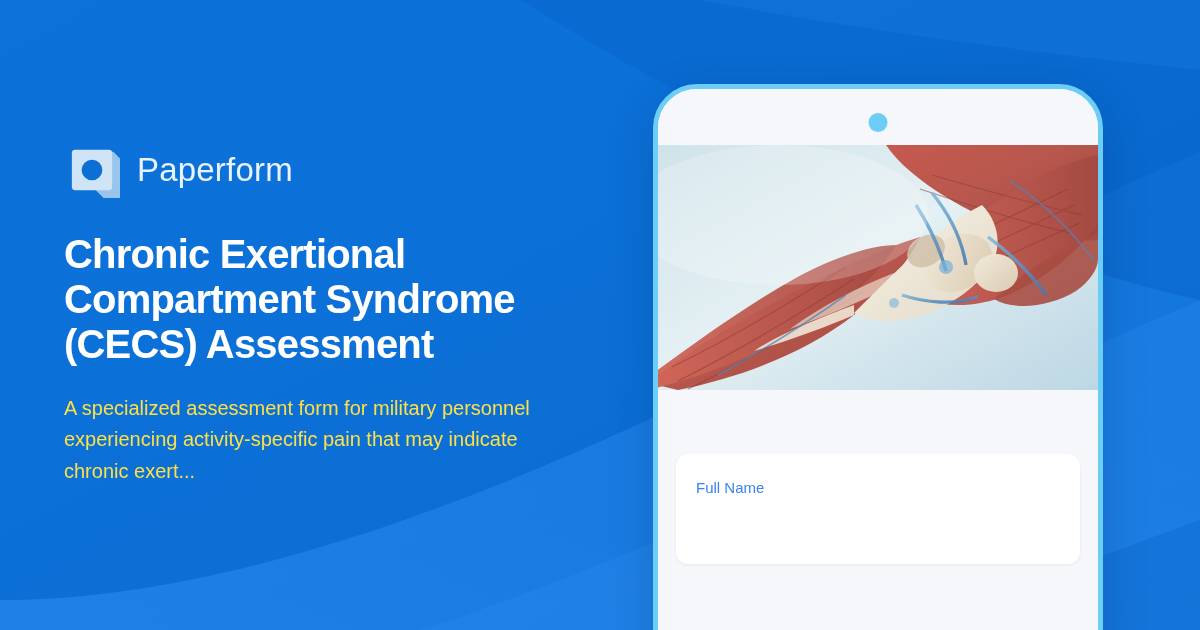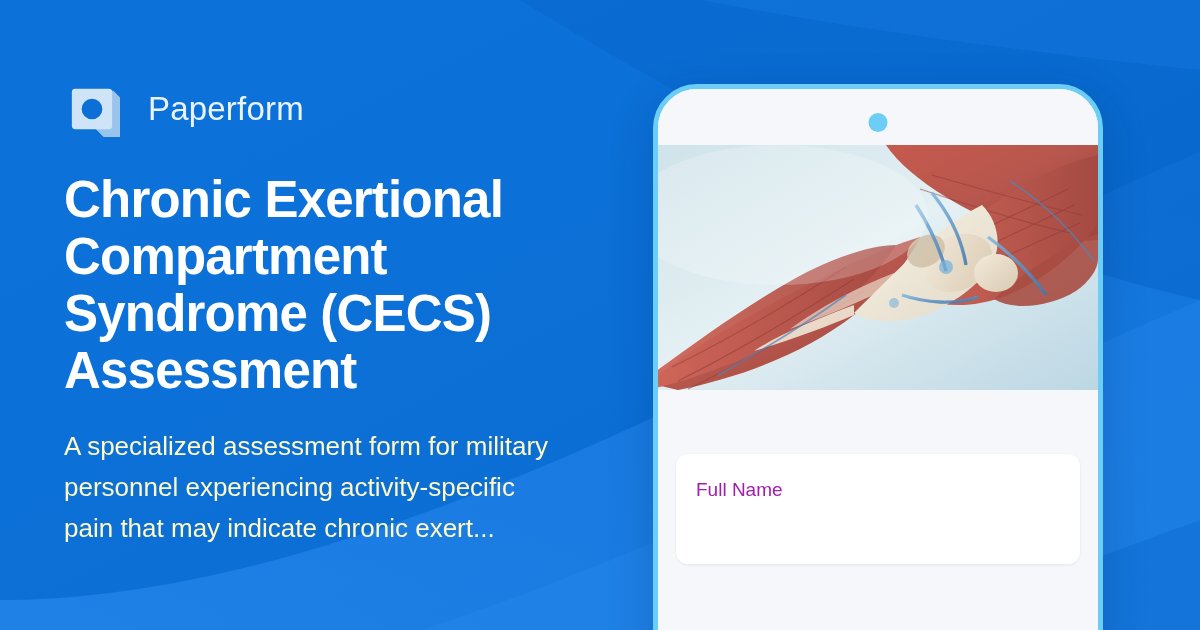--- a/index.html
+++ b/index.html
@@ -15,41 +15,41 @@
   #bg { position:absolute; inset:0; z-index:0; }
 
   
   .left-col{
     position:absolute;
     left:64px; top:0; width:560px; height:630px;
     z-index:3;
     display:flex; flex-direction:column; justify-content:center;
   }
 
-  .brand{ display:flex; align-items:center; gap:28px; margin-bottom:34px; }
+  .brand{ display:flex; align-items:center; gap:17px; margin-bottom:34px; }
   .brand-mark{ width:56px; height:56px; display:block; flex:none; }
   .brand-name{
     font-size:33px; color:#e9f3fd; letter-spacing:.2px;
     font-weight:400;
   }
 
   .headline{
-    font-size:51px;
+    font-size:40px;
     line-height:1.12;
     font-weight:700;
     color:#ffffff;
     letter-spacing:-0.8px;
     max-width:470px;
     margin-bottom:26px;
   }
 
   .subhead{
-    font-size:26px;
+    font-size:20px;
     line-height:1.58;
-    color:#fef9c3;
+    color:#fde047;
     max-width:500px;
     font-weight:400;
   }
 
   
   .phone{
     position:absolute;
     left:653px; top:84px;
     width:450px; height:600px;
     border:5px solid #6ccdf7;
@@ -101,22 +101,22 @@
 
   .field-card{
     margin-top:34px;
     background:#ffffff;
     border-radius:12px;
     padding:25px 20px 30px;
     min-height:110px;
     box-shadow:0 1px 3px rgba(20,40,70,.07);
   }
   .field-label{
-    font-size:19px;
-    color:#a21caf;
+    font-size:15px;
+    color:#3b82f6;
     font-weight:400;
   }
 </style>
 </head>
 <body>
 
 <svg id="bg" viewBox="0 0 1200 630" preserveAspectRatio="none">
   <defs>
     <linearGradient id="gMain" x1="0" y1="0" x2="1" y2="1">
       <stop offset="0%" stop-color="#0c72d9"></stop>

